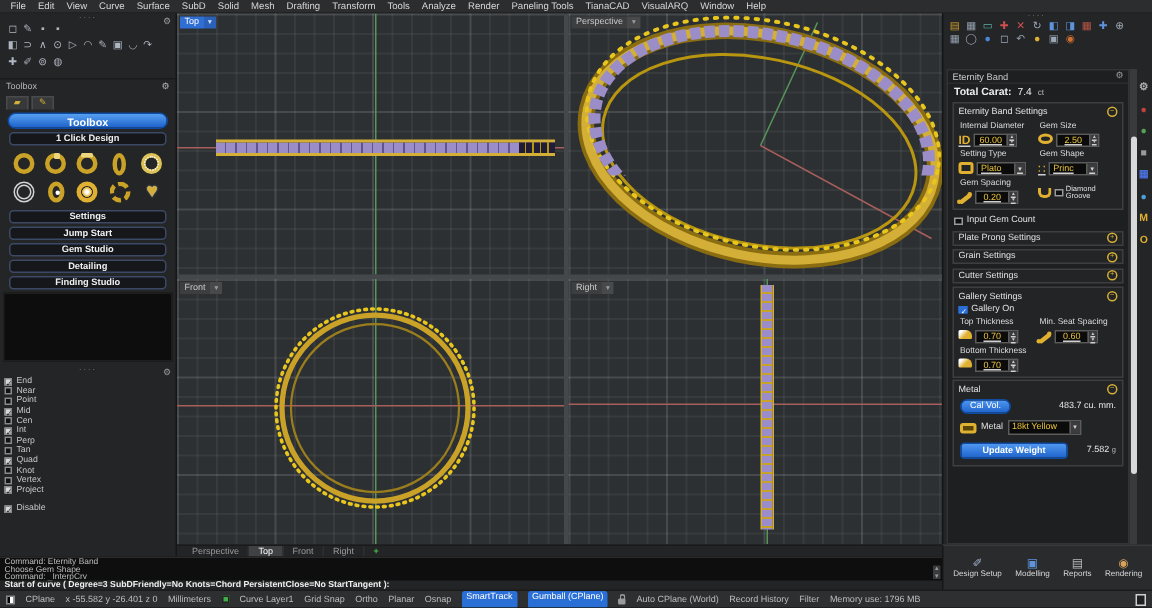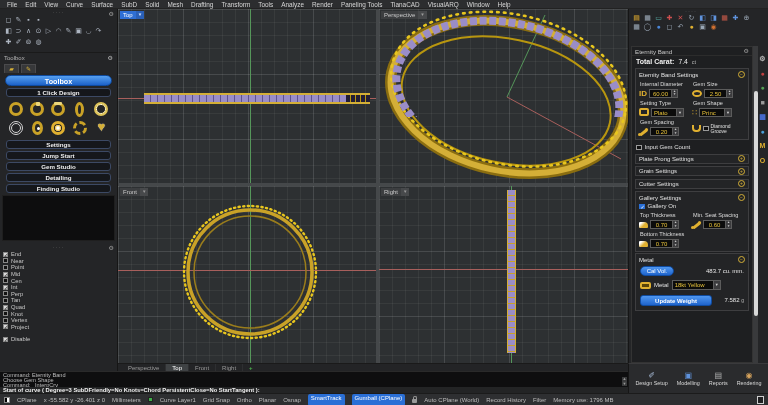--- a/index.html
+++ b/index.html
@@ -126,21 +126,21 @@
   .carat .lb{font-size:7px;font-weight:bold;color:#f0f0f0;}
   .carat .val{font-size:6.8px;color:#f0f0f0;}
   .carat .un{font-size:5.5px;color:#b5b5b5;}
   .grp{border:1px solid #3e3e40;margin:1px 3px;padding:1px 2px 3px 2px;background:#232426;}
   .grp-hd{display:flex;justify-content:space-between;align-items:center;padding:1px 1px;}
   .grp-hd .lb{font-size:6px;color:#e3e3e3;}
   .circbtn{width:7px;height:7px;border:1px solid #d4af37;border-radius:50%;color:#d4af37;font-size:5px;line-height:5.5px;text-align:center;flex:0 0 auto;}
   .f2col{display:flex;justify-content:space-between;padding:0 1px;}
   .fld{width:55px;}
   .flb{font-size:5.6px;color:#dcdcdc;margin:3px 0 1px 1px;line-height:5.6px;white-space:nowrap;}
-  .fctl{display:flex;align-items:center;gap:2px;}
+  .fctl{display:flex;gap:2px;text-decoration:underline;}
   .icid{font-size:8px;font-weight:bold;color:#e0b030;line-height:9px;}
   .ic-oval{width:10px;height:7px;border:2px solid #e0b030;border-radius:50%;}
   .ic-rect{width:10px;height:8px;border:2px solid #e0b030;border-radius:2px;}
   .ic-quad{font-size:8px;color:#e0b030;line-height:9px;}
   .ic-diag{position:relative;width:9px;height:9px;}
   .ic-diag::after{content:"";position:absolute;left:0;top:4px;width:9px;height:2.5px;background:#e0b030;transform:rotate(-38deg);border-radius:1px;}
   .ic-diag::before{content:"";position:absolute;left:-1px;top:6px;width:3px;height:3px;background:#e0b030;border-radius:50%;box-shadow:7px -5px 0 #e0b030;}
   .ic-groove{width:9px;height:7px;border:2.5px solid #e0b030;border-top:none;border-radius:0 0 4px 4px;}
   .ic-wedge{width:9px;height:6px;background:linear-gradient(135deg,#fff 20%,#e0b030 55%);border-radius:1px 4px 1px 1px;}
   .ic-metal{width:11px;height:7px;border:2px solid #e0b030;border-radius:2px;background:#5a4408;}

